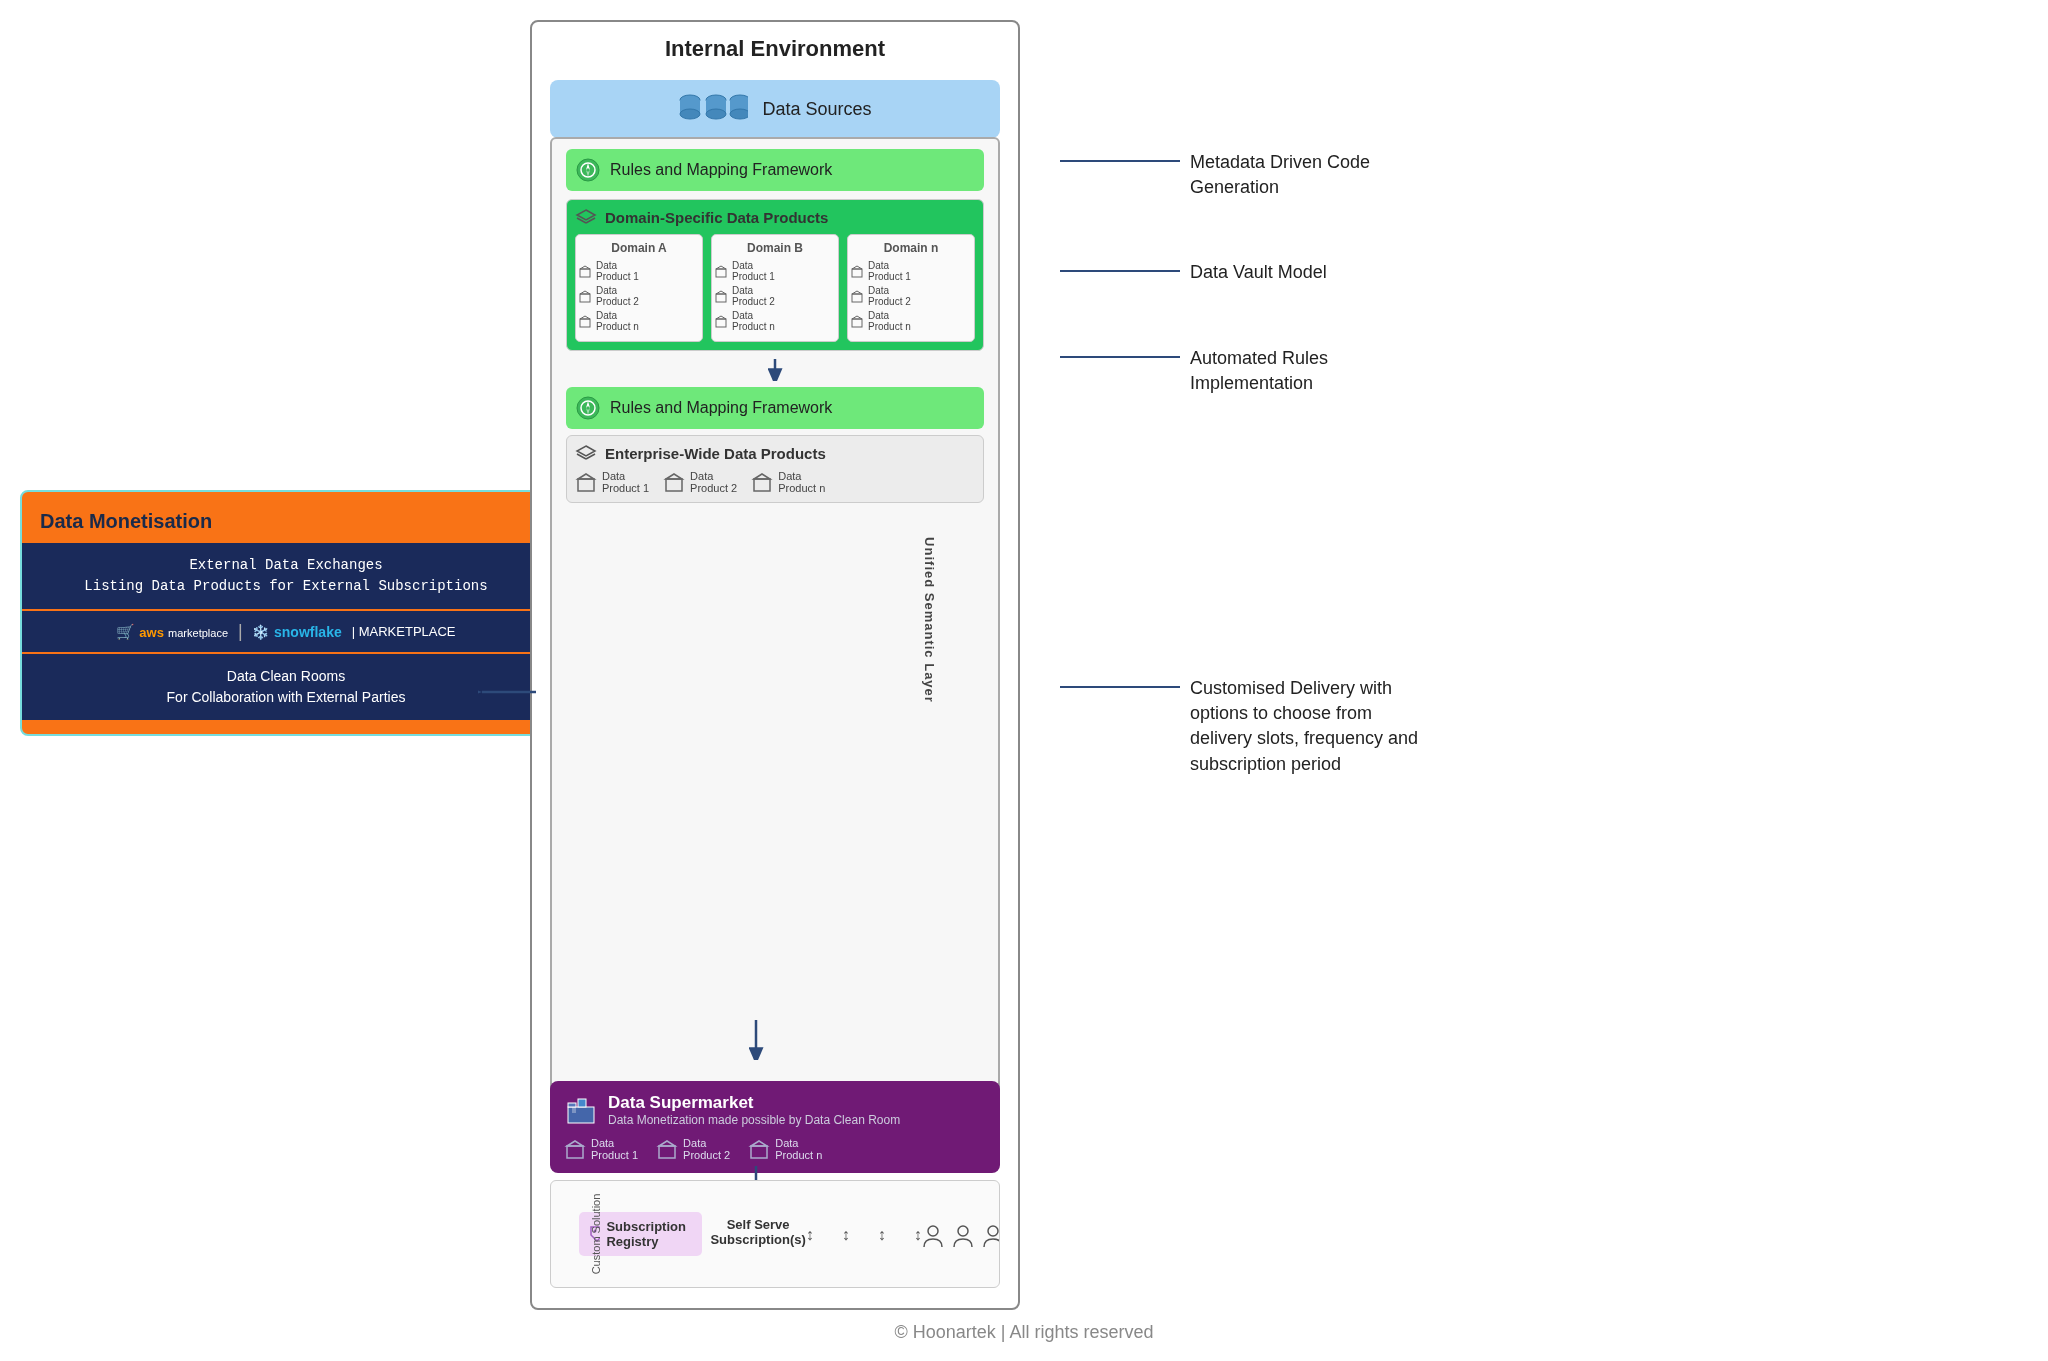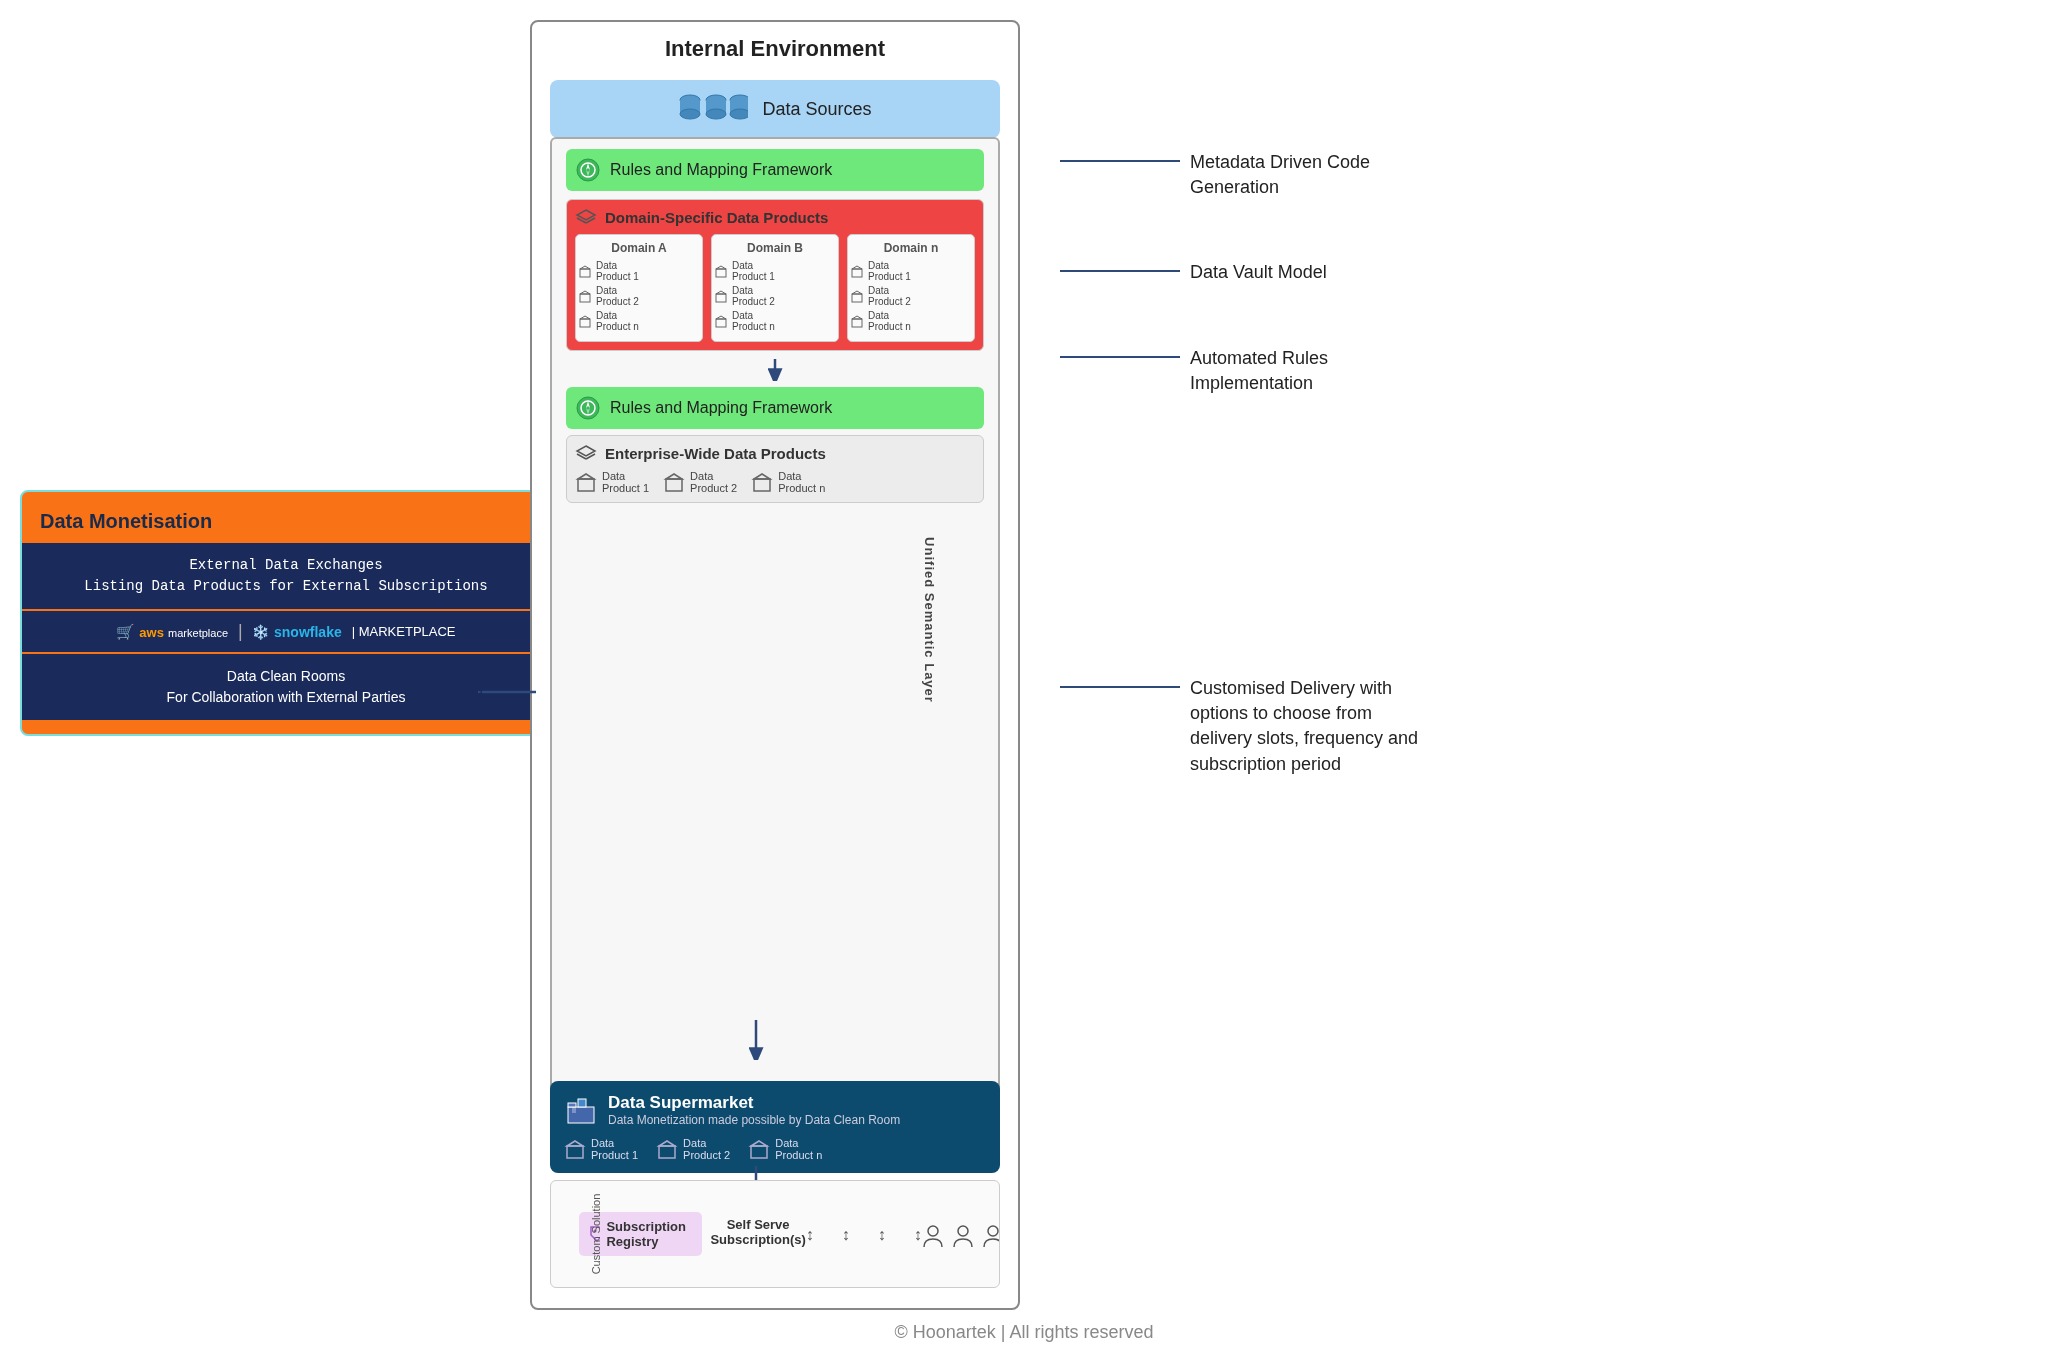--- a/index.html
+++ b/index.html
@@ -104,21 +104,21 @@
       font-size: 16px;
       color: #222;
       font-weight: 400;
     }
 
     
     .domain-specific-box {
       margin: 0 14px 8px 14px;
       border: 1.5px solid #ccc;
       border-radius: 6px;
-      background: #ef4444;
+      background: #22c55e;
       padding: 8px 8px;
     }
     .domain-specific-header {
       display: flex;
       align-items: center;
       gap: 8px;
       margin-bottom: 8px;
     }
     .domain-specific-title {
       font-size: 15px;
@@ -199,21 +199,21 @@
       font-size: 11px;
       color: #444;
     }
 
     
     .supermarket-box {
       position: absolute;
       bottom: 135px;
       left: 18px;
       right: 18px;
-      background: #0c4a6e;
+      background: #701a75;
       border-radius: 8px;
       padding: 12px 14px;
       color: #fff;
     }
     .supermarket-header {
       display: flex;
       align-items: flex-start;
       gap: 10px;
       margin-bottom: 10px;
     }

